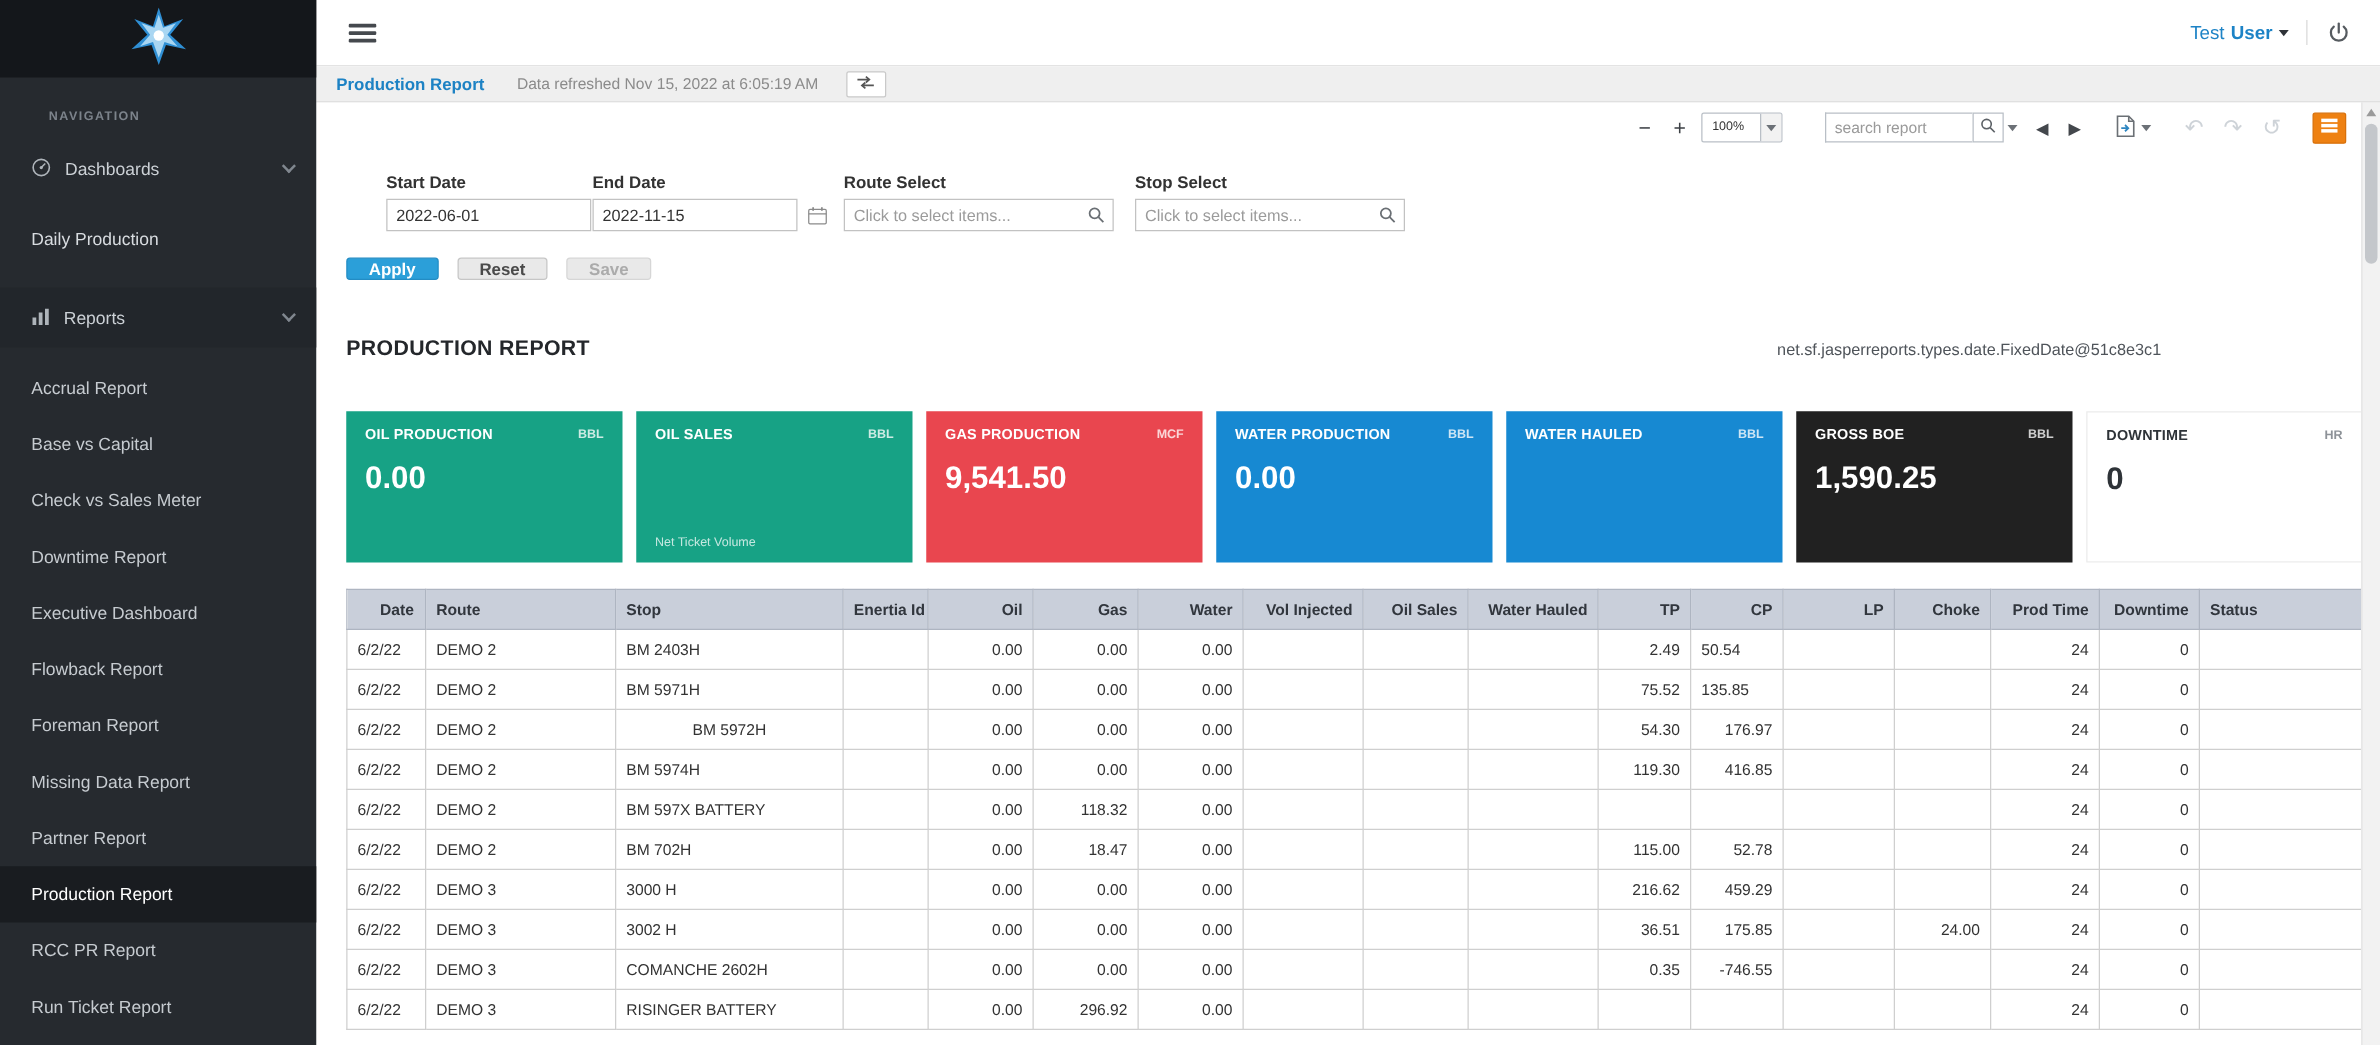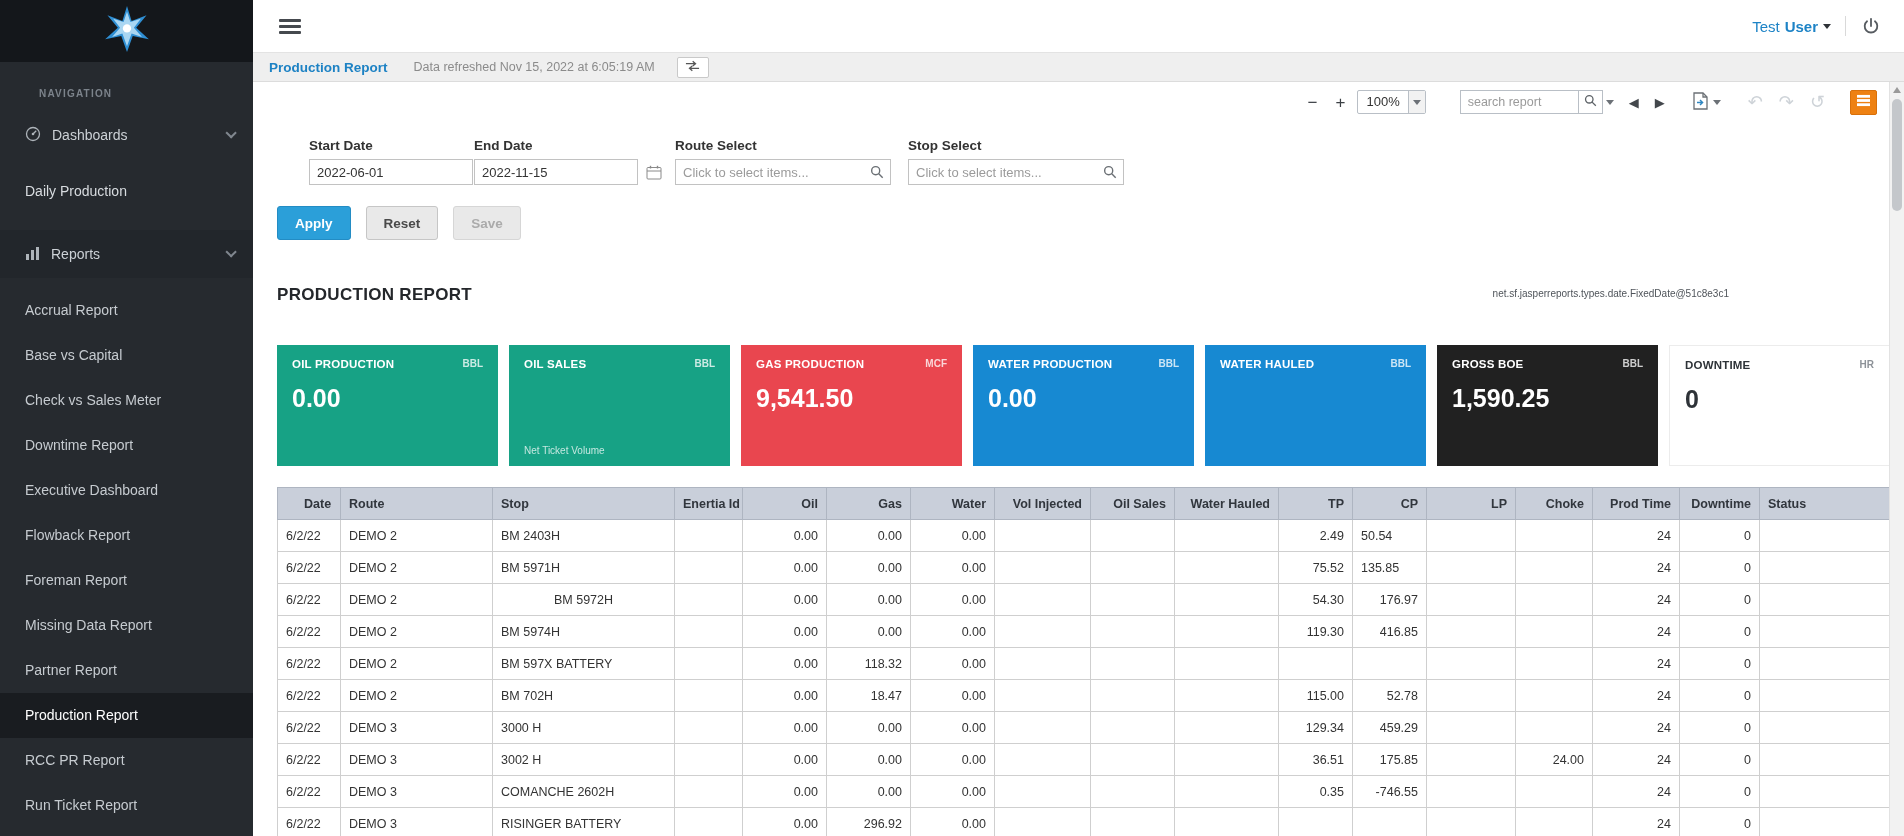--- a/index.html
+++ b/index.html
@@ -37,21 +37,21 @@
   
   .report-bar { position:absolute; left:253px; top:53px; right:0; height:29px; background:#efefef; border-bottom:1px solid #dcdcdc; display:flex; align-items:center; padding-left:16px; }
   .rb-title { color:#1d82c4; font-weight:bold; font-size:13.5px; cursor:pointer; }
   .rb-refresh-text { color:#8b8b8b; font-size:12.5px; margin-left:26px; }
   .rb-refresh-btn { margin-left:22px; width:32px; height:21px; background:#fff; border:1px solid #c9c9c9; border-radius:2px; display:flex; align-items:center; justify-content:center; cursor:pointer; }
 
   
   .toolbar { position:absolute; left:253px; top:82px; right:15px; height:40px; background:#fff; display:flex; align-items:center; justify-content:flex-end; padding-right:12px; gap:6px; }
   .tb-txtbtn { background:none; border:none; font-size:17px; color:#3c4045; cursor:pointer; width:22px; line-height:1; }
   .zoom-box { display:flex; align-items:stretch; height:24px; border:1px solid #b9bfc6; border-radius:2px; background:#fff; cursor:pointer; margin-right:28px; }
-  .zoom-box .zv { font-size:13px; color:#333; padding:0 8px; line-height:22px; min-width:46px; }
+  .zoom-box .zv { font-size:10px; color:#333; padding:0 8px; line-height:22px; min-width:46px; }
   .zoom-box .za { width:17px; border-left:1px solid #b9bfc6; display:flex; align-items:center; justify-content:center; background:#f2f2f2; }
   .search-wrap { display:flex; align-items:stretch; height:24px; }
   .search-wrap input { width:118px; border:1px solid #b9bfc6; border-right:none; padding:0 7px; font-size:12.5px; color:#444; font-family:inherit; outline:none; }
   .search-wrap input::placeholder { color:#9a9a9a; }
   .search-btn { width:25px; border:1px solid #b9bfc6; background:#fff; display:flex; align-items:center; justify-content:center; cursor:pointer; }
   .search-caret { width:15px; border:none; background:none; display:flex; align-items:center; justify-content:center; cursor:pointer; }
   .nav-arrow { background:none; border:none; font-size:13px; color:#43474c; cursor:pointer; padding:0 5px; }
   .export-btn { display:flex; align-items:center; gap:4px; background:none; border:none; cursor:pointer; margin:0 16px; }
   .ghost-btn { background:none; border:none; font-size:18px; color:#ced3d8; cursor:pointer; padding:0 5px; line-height:1; }
   .view-toggle { width:27px; height:25px; background:#ee8112; border:1px solid #d8700a; border-radius:2px; display:flex; align-items:center; justify-content:center; cursor:pointer; margin-left:14px; }
@@ -66,28 +66,28 @@
   .finput { display:flex; align-items:center; gap:8px; }
   .finput input { height:26px; border:1px solid #c2c2c2; font-size:13px; color:#333; padding:0 7px; font-family:inherit; outline:none; }
   .date-input { width:164px; }
   .cal-btn { background:none; border:none; cursor:pointer; display:flex; padding:0; }
   .select-wrap { position:relative; }
   .select-input { width:216px; padding-right:26px !important; }
   .select-input::placeholder { color:#9b9b9b; }
   .mag-in { position:absolute; right:7px; top:50%; transform:translateY(-50%); cursor:pointer; display:flex; }
 
   .btn-row { margin-top:16px; display:flex; gap:15px; }
-  .btn { height:34px; padding:0 17px; border-radius:3px; font-size:13.5px; font-weight:bold; cursor:pointer; border:1px solid transparent; }
+  .btn { height:18px; padding:0 17px; border-radius:3px; font-size:13.5px; font-weight:bold; cursor:pointer; border:1px solid transparent; }
   .btn-apply { background:#2b9fd9; border-color:#238cc4; color:#fff; }
   .btn-reset { background:#e9e9e9; border-color:#c6c6c6; color:#4a4a4a; }
   .btn-save { background:#e9e9e9; border-color:#d6d6d6; color:#ababab; cursor:default; }
 
   .report-head { margin-top:45px; display:flex; align-items:flex-start; justify-content:space-between; padding-right:160px; height:22px; }
   .report-title { font-size:17px; font-weight:bold; color:#24272b; letter-spacing:0.3px; }
-  .report-param { font-size:10px; color:#4f545a; margin-top:3px; }
+  .report-param { font-size:13px; color:#4f545a; margin-top:3px; }
 
   .kpi-row { margin-top:38px; display:flex; gap:11px; }
   .kpi { width:221px; height:121px; position:relative; padding:13px 15px; color:#fff; flex:none; }
   .kpi-top { display:flex; justify-content:space-between; align-items:flex-start; }
   .kpi-label { font-size:11.5px; font-weight:bold; letter-spacing:0.2px; }
   .kpi-unit { font-size:10px; color:rgba(255,255,255,0.78); font-weight:bold; }
   .kpi-value { font-size:25px; font-weight:bold; margin-top:14px; }
   .kpi-note { position:absolute; left:15px; bottom:10px; font-size:10px; color:rgba(255,255,255,0.75); }
   .kpi.light { border:1px solid #ececec; }
   .kpi.light .kpi-label, .kpi.light .kpi-value { color:#2e3338; }
@@ -507,21 +507,21 @@
           <td style="text-align: left;">6/2/22</td>
           <td style="text-align: left;">DEMO 3</td>
           <td style="text-align: left;">3000 H</td>
           <td style="text-align: left;"></td>
           <td style="text-align: right;">0.00</td>
           <td style="text-align: right;">0.00</td>
           <td style="text-align: right;">0.00</td>
           <td style="text-align: right;"></td>
           <td style="text-align: right;"></td>
           <td style="text-align: right;"></td>
-          <td style="text-align: right;">129.34</td>
+          <td style="text-align: right;">216.62</td>
           <td style="text-align: right;">459.29</td>
           <td style="text-align: right;"></td>
           <td style="text-align: right;"></td>
           <td style="text-align: right;">24</td>
           <td style="text-align: right;">0</td>
           <td style="text-align: left;"></td>
         </tr>
         <tr>
           <td style="text-align: left;">6/2/22</td>
           <td style="text-align: left;">DEMO 3</td>

